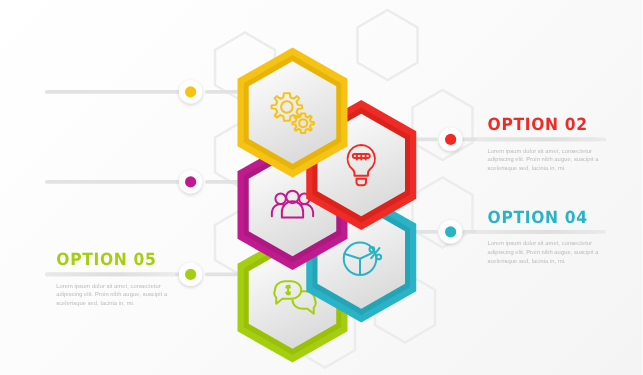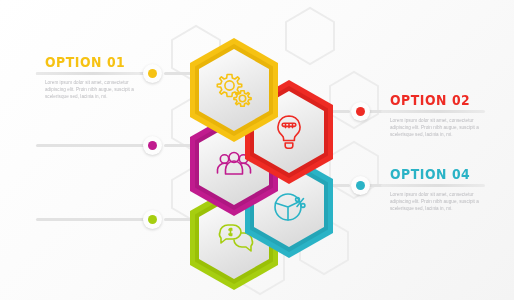--- a/index.html
+++ b/index.html
@@ -143,39 +143,39 @@
   <div class="conn-dot" style="left:143px; top:136px;">
     <i style="background:#c01b8e;"></i>
   </div>
   <div class="conn-dot" style="left:351px; top:176px;">
     <i style="background:#2ab3c6;"></i>
   </div>
   <div class="conn-dot" style="left:143px; top:210px;">
     <i style="background:#a6ce10;"></i>
   </div>
 
-  <div class="opt-block left" style="left:45px; top:56px;">
-    <div class="opt-title" style="color: rgb(246, 194, 19);">OPTION 01</div>
-    <div class="opt-rule" style="left:-9px; top:16px; width:104px;"></div>
-    <p class="opt-body" style="margin-top:9px;">Lorem ipsum dolor sit amet, consectetur adipiscing elit. Proin nibh augue, suscipit a scelerisque sed, lacinia in, mi.</p>
-  </div>
 
   <div class="opt-block right" style="left:390px; top:94px;">
     <div class="opt-title" style="color: rgb(238, 43, 36);">OPTION 02</div>
     <div class="opt-rule" style="left:-9px; top:16px; width:104px;"></div>
     <p class="opt-body" style="margin-top:9px;">Lorem ipsum dolor sit amet, consectetur adipiscing elit. Proin nibh augue, suscipit a scelerisque sed, lacinia in, mi.</p>
   </div>
 
 
   <div class="opt-block right" style="left:390px; top:168px;">
     <div class="opt-title" style="color: rgb(42, 179, 198);">OPTION 04</div>
     <div class="opt-rule" style="left:-9px; top:16px; width:104px;"></div>
     <p class="opt-body" style="margin-top:9px;">Lorem ipsum dolor sit amet, consectetur adipiscing elit. Proin nibh augue, suscipit a scelerisque sed, lacinia in, mi.</p>
   </div>
 
+  <div class="opt-block left" style="left:45px; top:202px;">
+    <div class="opt-title" style="color: rgb(166, 206, 16);">OPTION 05</div>
+    <div class="opt-rule" style="left:-9px; top:16px; width:104px;"></div>
+    <p class="opt-body" style="margin-top:9px;">Lorem ipsum dolor sit amet, consectetur adipiscing elit. Proin nibh augue, suscipit a scelerisque sed, lacinia in, mi.</p>
+  </div>
 
   <div class="hex" style="left:186px; top:184px; z-index:2;">
     <svg width="96" height="108" viewBox="0 0 96 108">
       <defs>
         <linearGradient id="in5" x1="0" y1="0" x2="0.4" y2="1">
           <stop offset="0" stop-color="#ffffff"></stop>
             <stop offset="1" stop-color="#dcdcdc"></stop>
         </linearGradient>
       </defs>
       <path d="M48 2 L92 27 L92 81 L48 106 L4 81 L4 27 Z" fill="#a6ce10"></path>

